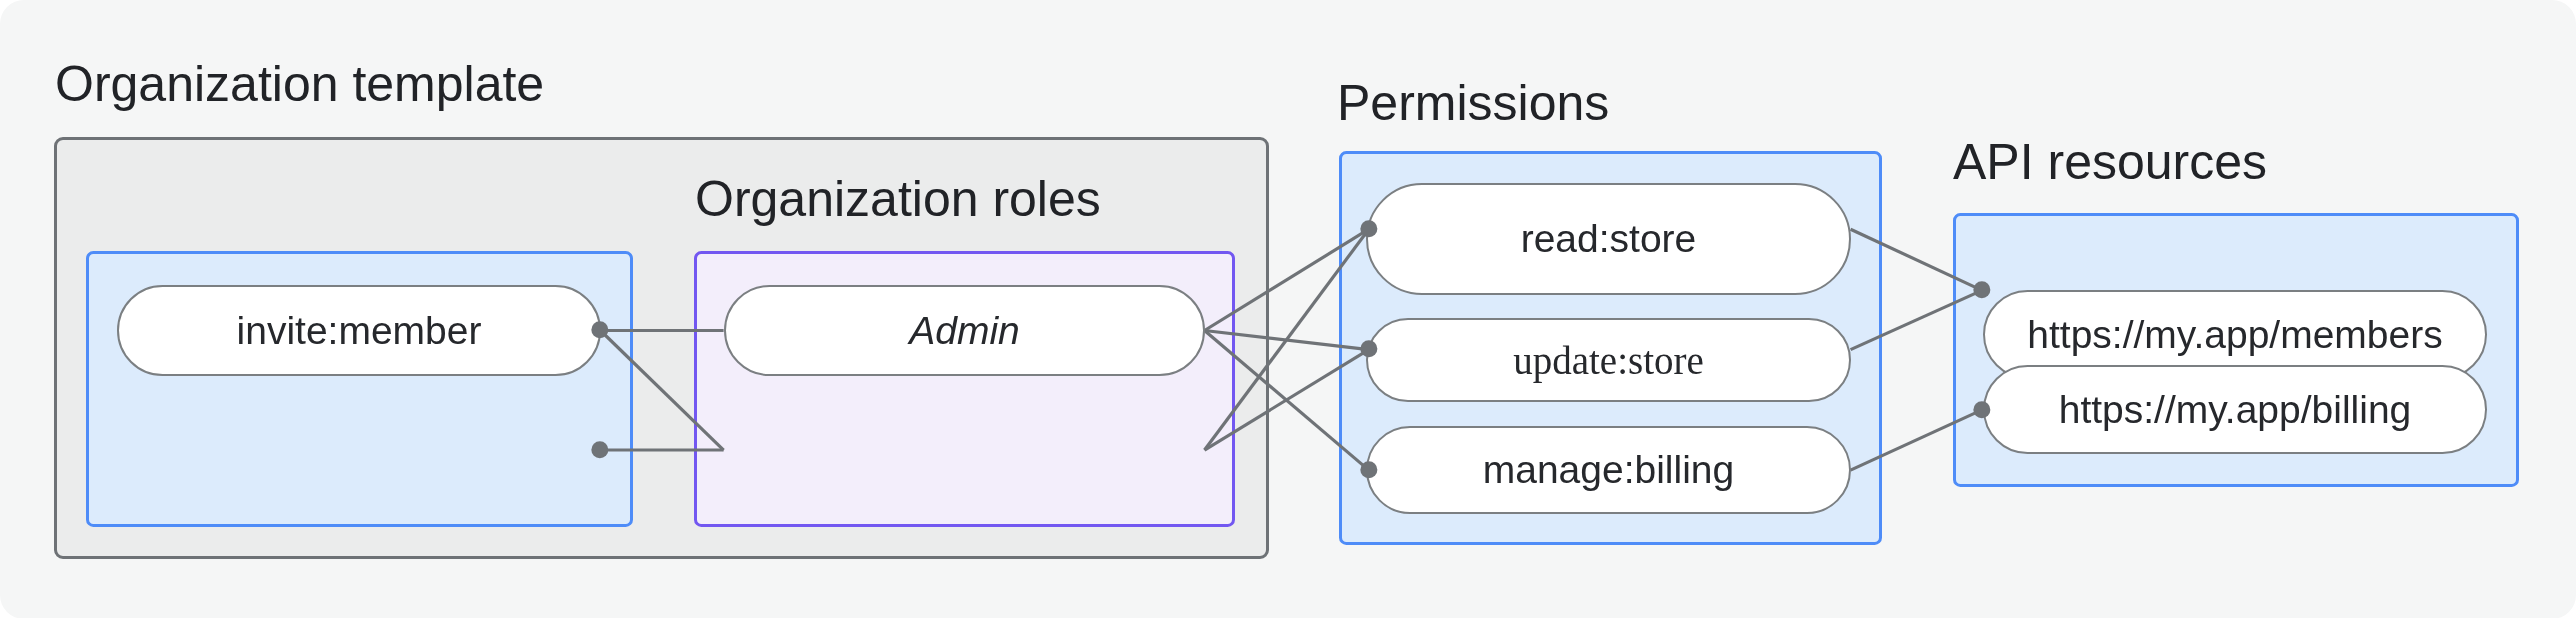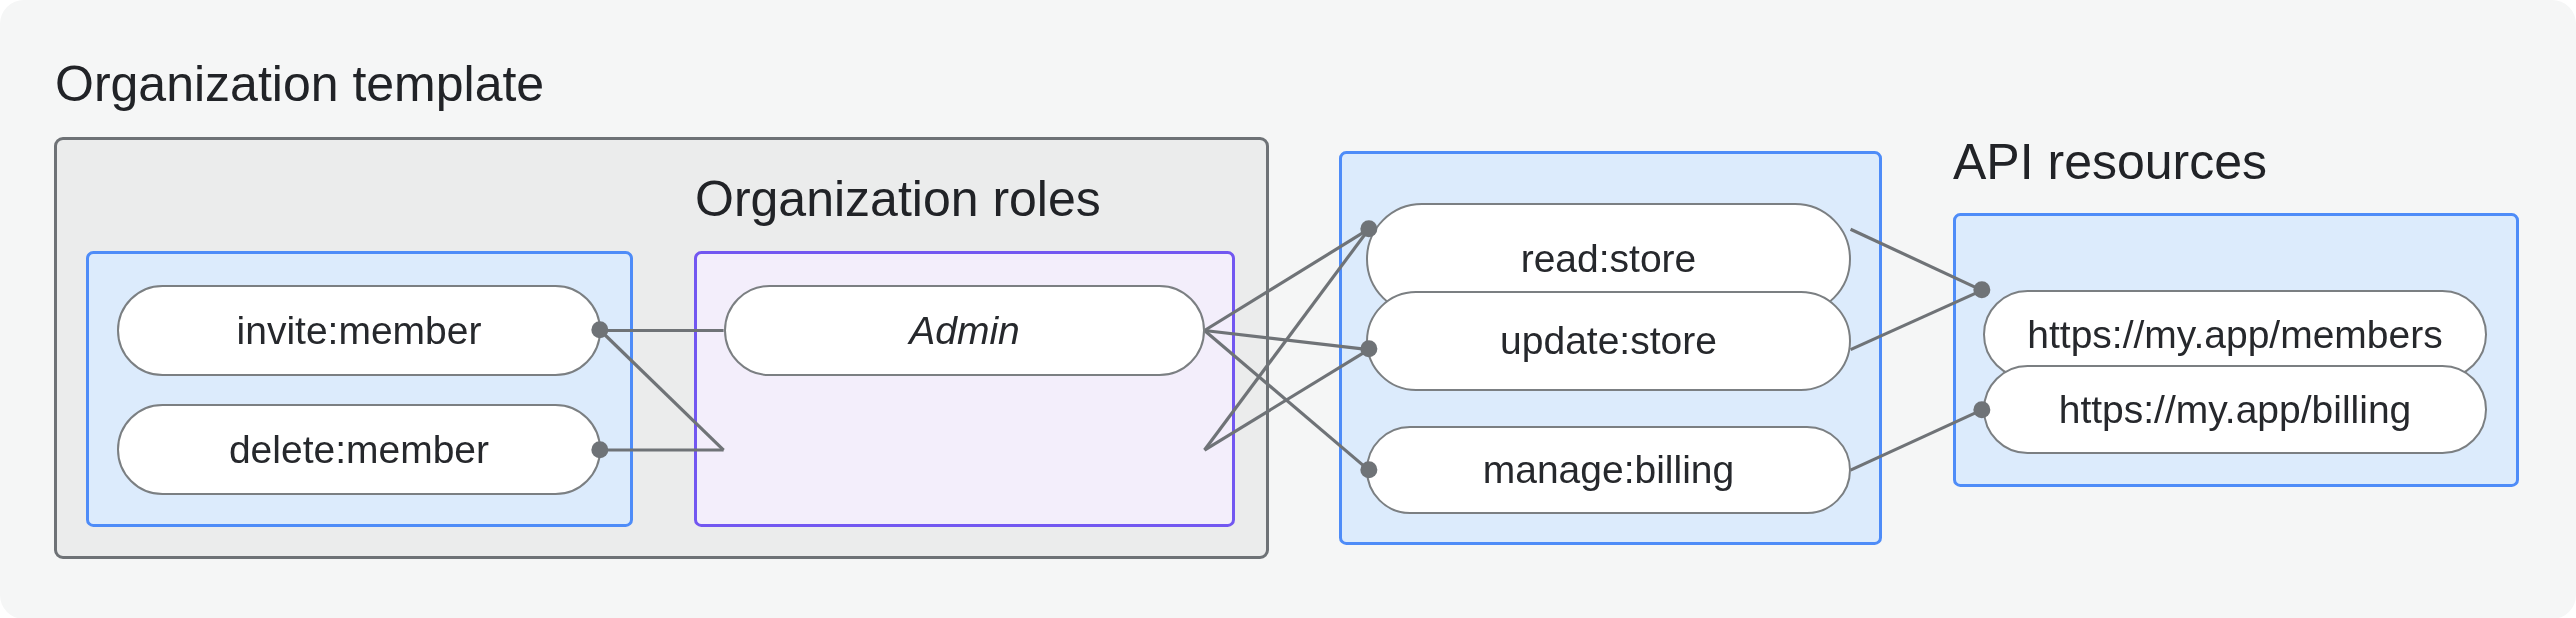--- a/index.html
+++ b/index.html
@@ -64,41 +64,41 @@
 <div class="stage">
 
   <div class="box gray" style="left:54px;  top:137px; width:1215px; height:422px;"></div>
   <div class="box blue" style="left:86px;  top:251px; width:547px;  height:276px;"></div>
   <div class="box purple" style="left:694px; top:251px; width:541px;  height:276px;"></div>
   <div class="box blue" style="left:1339px;top:151px; width:543px;  height:394px;"></div>
   <div class="box blue" style="left:1953px;top:213px; width:566px;  height:274px;"></div>
 
   <div class="label" style="left:55px;   top:57px;">Organization template</div>
   <div class="label" style="left:695px;  top:172px;">Organization roles</div>
+  <div class="label" style="left:1337px; top:76px;">Permissions</div>
   <div class="label" style="left:1953px; top:135px;">API resources</div>
 
   <svg class="edges" viewBox="0 0 2823 678" xmlns="http://www.w3.org/2000/svg">
     <line x1="658" y1="362" x2="793" y2="362"></line>
     <line x1="658" y1="362" x2="793" y2="493"></line>
     <line x1="658" y1="493" x2="793" y2="493"></line>
     <line x1="1320" y1="362" x2="1500" y2="251"></line>
     <line x1="1320" y1="362" x2="1500" y2="383"></line>
     <line x1="1320" y1="362" x2="1500" y2="515"></line>
     <line x1="1320" y1="493" x2="1500" y2="251"></line>
     <line x1="1320" y1="493" x2="1500" y2="383"></line>
     <line x1="2028" y1="251" x2="2172" y2="318"></line>
     <line x1="2028" y1="383" x2="2172" y2="318"></line>
     <line x1="2028" y1="515" x2="2172" y2="449"></line>
   </svg>
 
   <div class="pill" style="left:117px;  top:285px; width:484px; height:91px;">invite:member</div>
-  <div class="pill" style="left:117px;  top:404px; width:484px; height:91px;">delete:member</div>
   <div class="pill" style="left:724px;  top:285px; width:481px; height:91px;font-style:italic;">Admin</div>
-  <div class="pill" style="left:1366px; top:203px; width:485px; height:112px;">read:store</div>
-  <div class="pill" style="left:1366px; top:291px; width:485px; height:100px;">update:store</div>
+  <div class="pill" style="left:1366px; top:183px; width:485px; height:112px;">read:store</div>
+  <div class="pill" style="left:1366px; top:318px; width:485px; height:84px;font-family:Liberation Serif, serif;">update:store</div>
   <div class="pill" style="left:1366px; top:426px; width:485px; height:88px;">manage:billing</div>
   <div class="pill" style="left:1983px; top:245px; width:504px; height:89px;margin-top:45px;">https://my.app/members</div>
   <div class="pill" style="left:1983px; top:365px; width:504px; height:89px;">https://my.app/billing</div>
 
   <div class="dot" style="left:600px;  top:330px;"></div>
   <div class="dot" style="left:600px;  top:450px;"></div>
   <div class="dot" style="left:1369px; top:229px;"></div>
   <div class="dot" style="left:1369px; top:349px;"></div>
   <div class="dot" style="left:1369px; top:470px;"></div>
   <div class="dot" style="left:1982px; top:290px;"></div>

